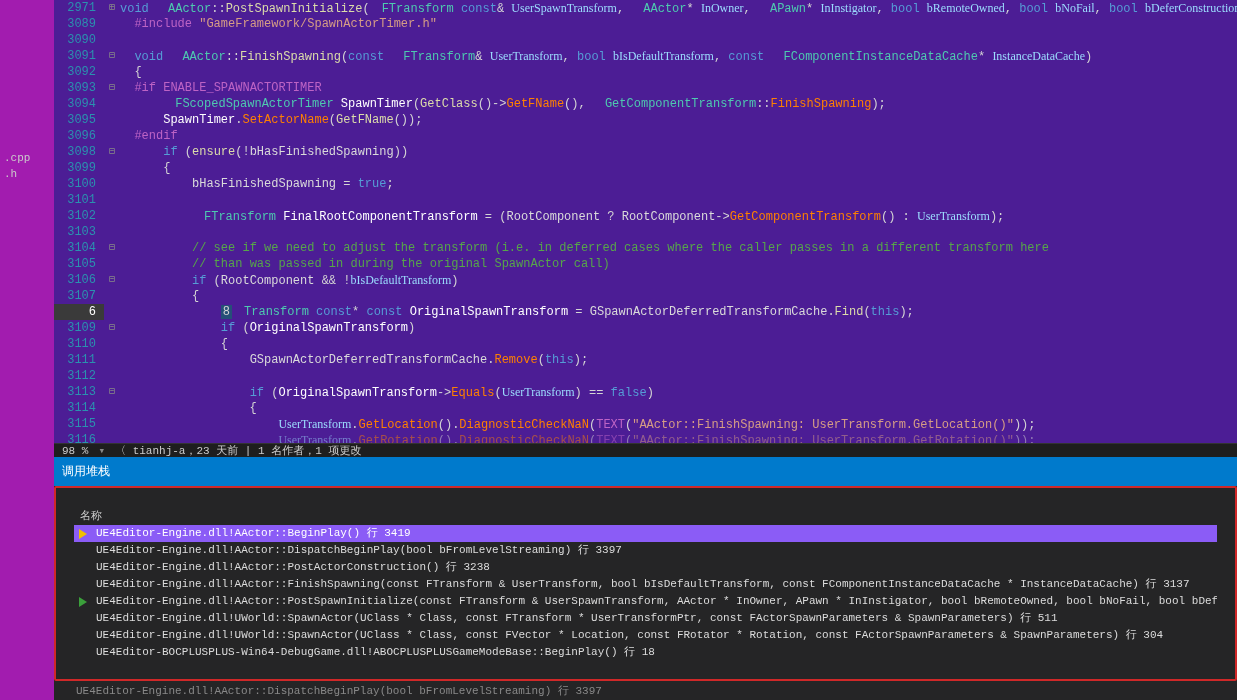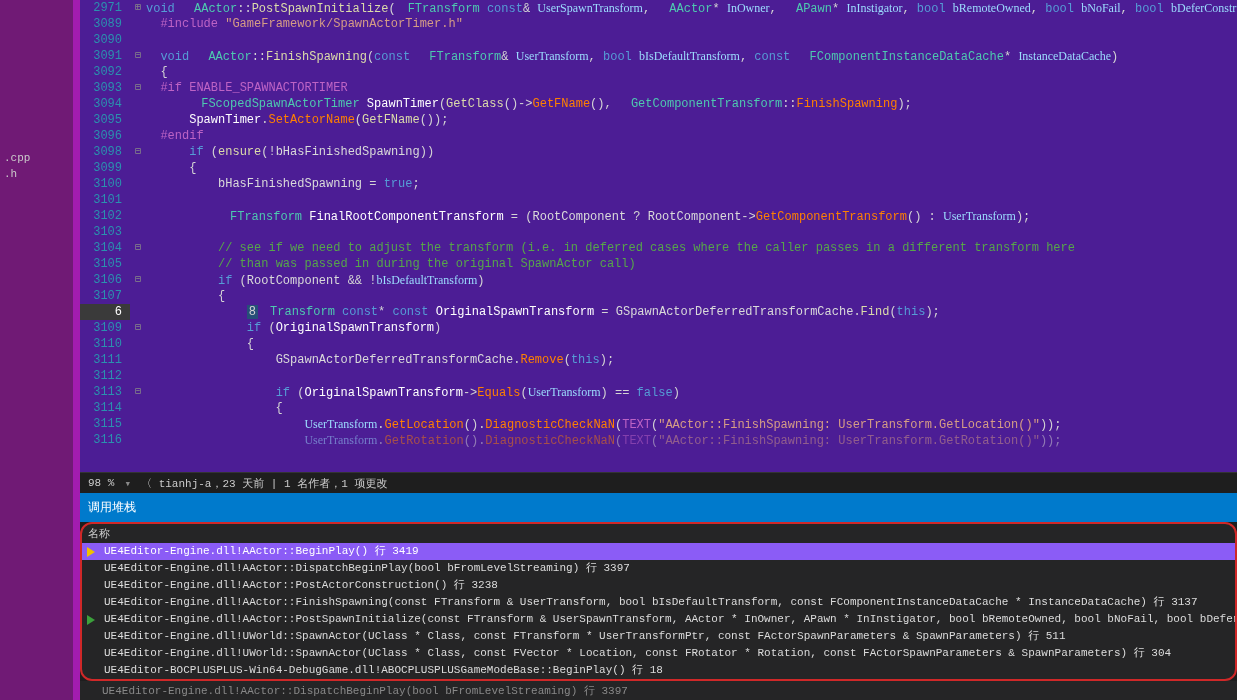--- a/index.html
+++ b/index.html
@@ -7,23 +7,23 @@
     background: #1e1e1e;
     font-family: Consolas, 'Courier New', monospace;
     font-size: 12px;
     color: #d4d4d4;
     width: 1237px;
     height: 700px;
     overflow: hidden;
     display: flex;
   }
   .left-sidebar {
-    width: 80px;
-    background: #701a75;
-    border-right: 7px solid #a21caf;
+    width: 54px;
+    background: #a21caf;
+    border-right: 1px solid #a21caf;
     padding-top: 150px;
     font-size: 11px;
     color: #cccccc;
   }
   .left-sidebar div { padding: 2px 4px; white-space: nowrap; overflow: hidden; }
   .main-area {
     flex: 1;
     display: flex;
     flex-direction: column;
     min-width: 0;
@@ -60,21 +60,21 @@
   .c-type { color: #4ec9b0; margin-left: 12px; }
   .c-func { color: #dcdcaa; }
   .c-str { color: #d69d85; }
   .c-cmt { color: #57a64a; }
   .c-macro { color: #bd63c5; }
   .c-param { color: #9cdcfe; font-family: Liberation Serif, serif; }
   .c-white { color: #ffffff; }
   .c-member { color: #dadada; }
   .c-call { color: #ff8000; }
   .status-bar {
-    height: 21px;
+    height: 14px;
     background: #1e1e1e;
     color: #cccccc;
     font-size: 11px;
     padding: 2px 8px;
     border-top: 1px solid #333;
     display: flex;
     align-items: center;
     gap: 10px;
   }
   .panel-header {
@@ -82,22 +82,22 @@
     height: 29px;
     color: #fff;
     font-size: 12px;
     padding: 2px 8px;
     display: flex;
     align-items: center;
   }
   .callstack-area {
     background: #252526;
     border: 2px solid #d02828;
-    border-radius: 12px;
-    padding: 0;
+    border-radius: 2px;
+    padding: 18px;
   }
   .callstack-header-row {
     color: #cccccc;
     padding: 2px 6px;
     font-size: 11px;
   }
   .callstack-row {
     padding: 1px 2px 1px 22px;
     font-size: 11px;
     color: #dcdcdc;

